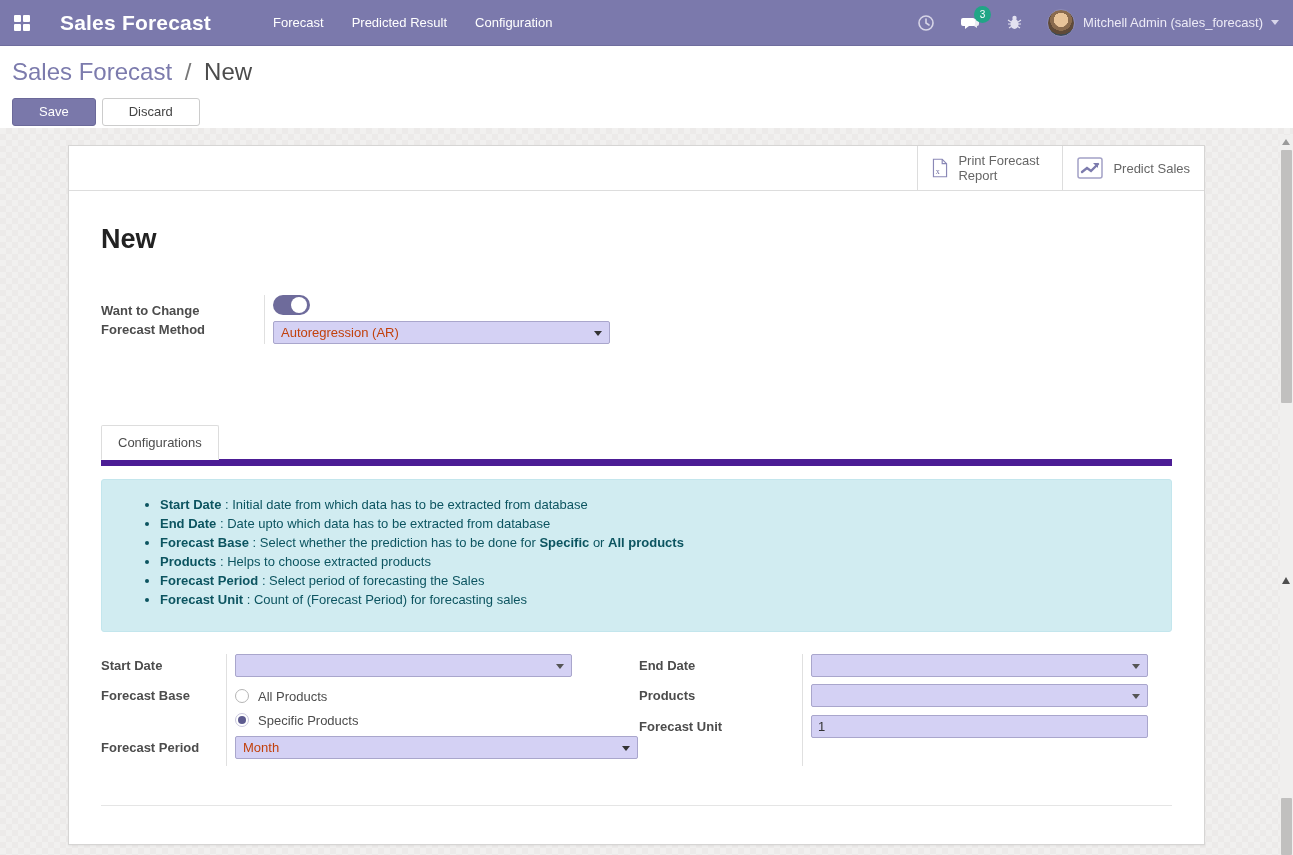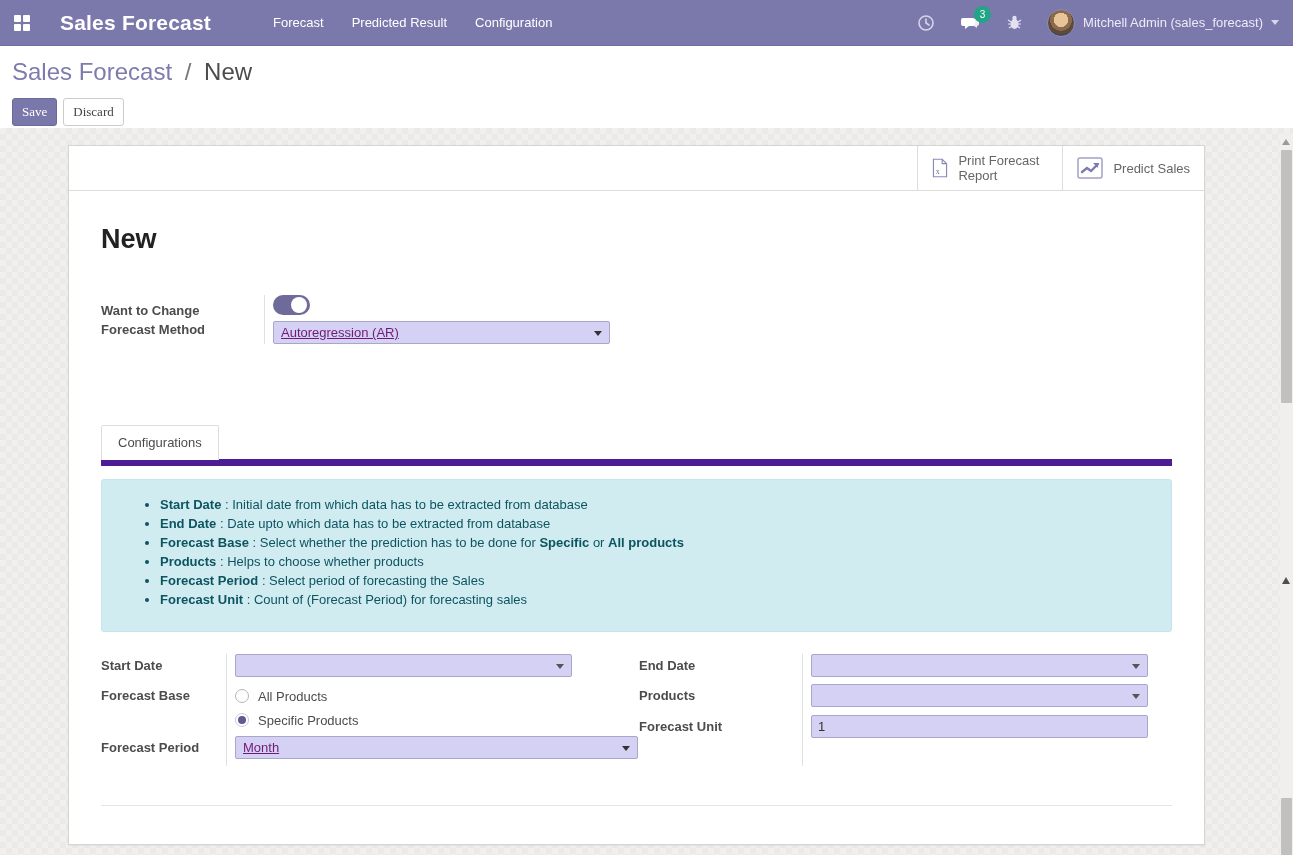--- a/index.html
+++ b/index.html
@@ -26,21 +26,21 @@
   .user-name { color:#eceaf6; font-size:13px; }
   .caret-down { width:0; height:0; border-left:4px solid transparent; border-right:4px solid transparent; border-top:5px solid #d8d6ea; }
 
   
   .control-panel { position:absolute; left:0; top:46px; width:1293px; height:82px; background:#ffffff; padding:12px 12px 0 12px; }
   .breadcrumb { font-size:24px; color:#555; }
   .breadcrumb .bc-link { color:#7c7bad; cursor:pointer; }
   .breadcrumb .bc-sep { color:#777; margin:0 6px; }
   .breadcrumb .bc-current { color:#4c4c4c; }
   .cp-buttons { margin-top:12px; display:flex; gap:6px; }
-  .btn { font-size:13px; padding:5px 9px; border-radius:3px; cursor:pointer; line-height:16px;font-family:Liberation Serif, serif; }
+  .btn { font-size:13px; padding:5px 26px; border-radius:3px; cursor:pointer; line-height:16px; }
   .btn-primary { background:#7a78aa; border:1px solid #6b6999; color:#fff; }
   .btn-default { background:#fff; border:1px solid #ccc; color:#444; }
 
   
   .content { position:absolute; left:0; top:128px; width:1293px; height:727px;
     background:#f1f0ef;
     background-image:
       linear-gradient(45deg,#eceae9 25%,transparent 25%,transparent 75%,#eceae9 75%),
       linear-gradient(45deg,#eceae9 25%,transparent 25%,transparent 75%,#eceae9 75%);
     background-size:12px 12px; background-position:0 0,6px 6px; }
@@ -56,21 +56,21 @@
   .sheet-body { padding:0 32px; }
   .form-title { margin-top:33px; font-size:27px; font-weight:700; color:#222; }
 
   
   .method-group { margin-top:40px; display:flex; }
   .m-label { width:163px; font-weight:700; color:#4c4c4c; padding-top:6px; line-height:19px; padding-right:30px; }
   .m-field { border-left:1px solid #e0e0e0; padding-left:8px; }
   .toggle { width:37px; height:20px; border-radius:10px; background:#6e6b9b; position:relative; cursor:pointer; }
   .toggle .knob { position:absolute; top:2px; left:18px; width:16px; height:16px; border-radius:50%; background:#fff; }
   .sel { position:relative; height:23px; background:#d4d1f4; border:1px solid #a9a6cc; border-radius:2px;
-    display:flex; align-items:center; padding:0 20px 0 7px; color:#701a75; cursor:pointer;text-decoration:underline; }
+    display:flex; align-items:center; padding:0 20px 0 7px; color:#c2410c; cursor:pointer; }
   .sel .sel-arrow { position:absolute; right:7px; top:9px; width:0; height:0;
     border-left:4px solid transparent; border-right:4px solid transparent; border-top:5px solid #333; }
   .method-select { width:337px; margin-top:6px; }
 
   
   .tabbar { margin-top:81px; border-bottom:7px solid #4c1d95; display:flex; }
   .tab { padding:9px 16px; border:1px solid #ddd; border-bottom:1px solid #fff; margin-bottom:-1px;
     background:#fff; color:#4c4c4c; cursor:pointer; border-radius:2px 2px 0 0; }
 
   
@@ -211,21 +211,21 @@
 
       <div class="tabbar">
         <div class="tab">Configurations</div>
       </div>
 
       <div class="info-box">
         <ul>
           <li><b>Start Date</b><span> : Initial date from which data has to be extracted from database</span></li>
           <li><b>End Date</b><span> : Date upto which data has to be extracted from database</span></li>
           <li><b>Forecast Base</b><span> : Select whether the prediction has to be done for </span><b>Specific</b><span> or </span><b>All products</b></li>
-          <li><b>Products</b><span> : Helps to choose whether products</span></li>
+          <li><b>Products</b><span> : Helps to choose extracted products</span></li>
           <li><b>Forecast Period</b><span> : Select period of forecasting the Sales</span></li>
           <li><b>Forecast Unit</b><span> : Count of (Forecast Period) for forecasting sales</span></li>
         </ul>
       </div>
 
       <div class="field-zone">
 
         <div class="fcol fcol-left">
           <div class="flabels">
             <div class="flabel frow-30">Start Date</div>

